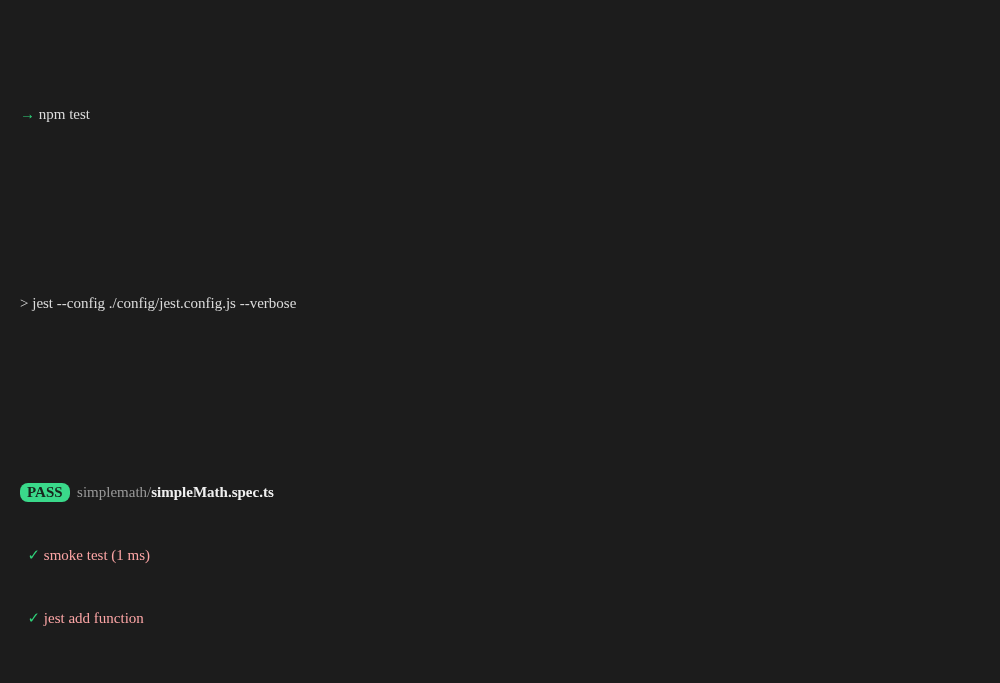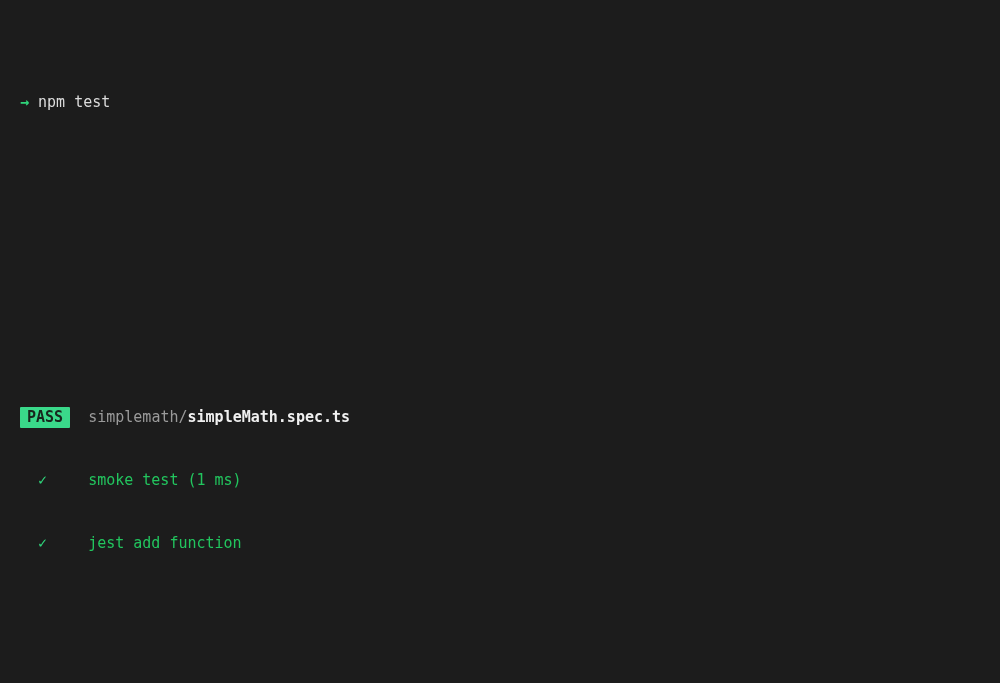--- a/index.html
+++ b/index.html
@@ -15,54 +15,56 @@
     font-family: "DejaVu Sans Mono", "Liberation Mono", monospace;
     font-size: 15px;
     line-height: 21px;
     color: #b9b9b9;
     -webkit-font-smoothing: antialiased;
   }
   .terminal {
     box-sizing: border-box;
     width: 1000px;
     height: 660px;
-    padding: 8px 0 0 20px;
+    padding: 20px 0 0 20px;
     background: #1c1c1c;
     white-space: pre;
+    font-family: Liberation Serif, serif;
   }
   .row { white-space: pre; min-height: 21px; }
   .blank { height: 21px; }
 
   
   .dim      { color: #9a9a9a; }
   .bright   { color: #dcdcdc; }
   .white-b  { color: #f0f0f0; font-weight: bold; }
   .green    { color: #2fd47a; }
-  .grey-d   { color: #22c55e; margin-left: 32px; }
+  .grey-d   { color: #fca5a5; }
 
   .badge {
     background: #3ad98a;
     color: #18261d;
     font-weight: bold;
     padding: 1px 7px 2px 7px;
-    border-radius: 1px;
+    border-radius: 8px;
   }
   .arrow { color: #2fd47a; font-weight: bold; }
 </style>
 </head>
 <body>
 
 <div class="terminal">
 
   
   <div class="row"><span class="arrow">→</span> <span class="bright">npm test</span></div>
 
   <div class="blank"></div>
 
   
+  <div class="row bright">&gt; jest --config ./config/jest.config.js --verbose</div>
 
   <div class="blank"></div>
 
   
   <div class="row"><span class="badge">PASS</span>  <span class="dim">simplemath/</span><span class="white-b">simpleMath.spec.ts</span></div>
   <div class="row">  <span class="green">✓</span> <span class="grey-d">smoke test (1 ms)</span></div>
   <div class="row">  <span class="green">✓</span> <span class="grey-d">jest add function</span></div>
 
   
   

